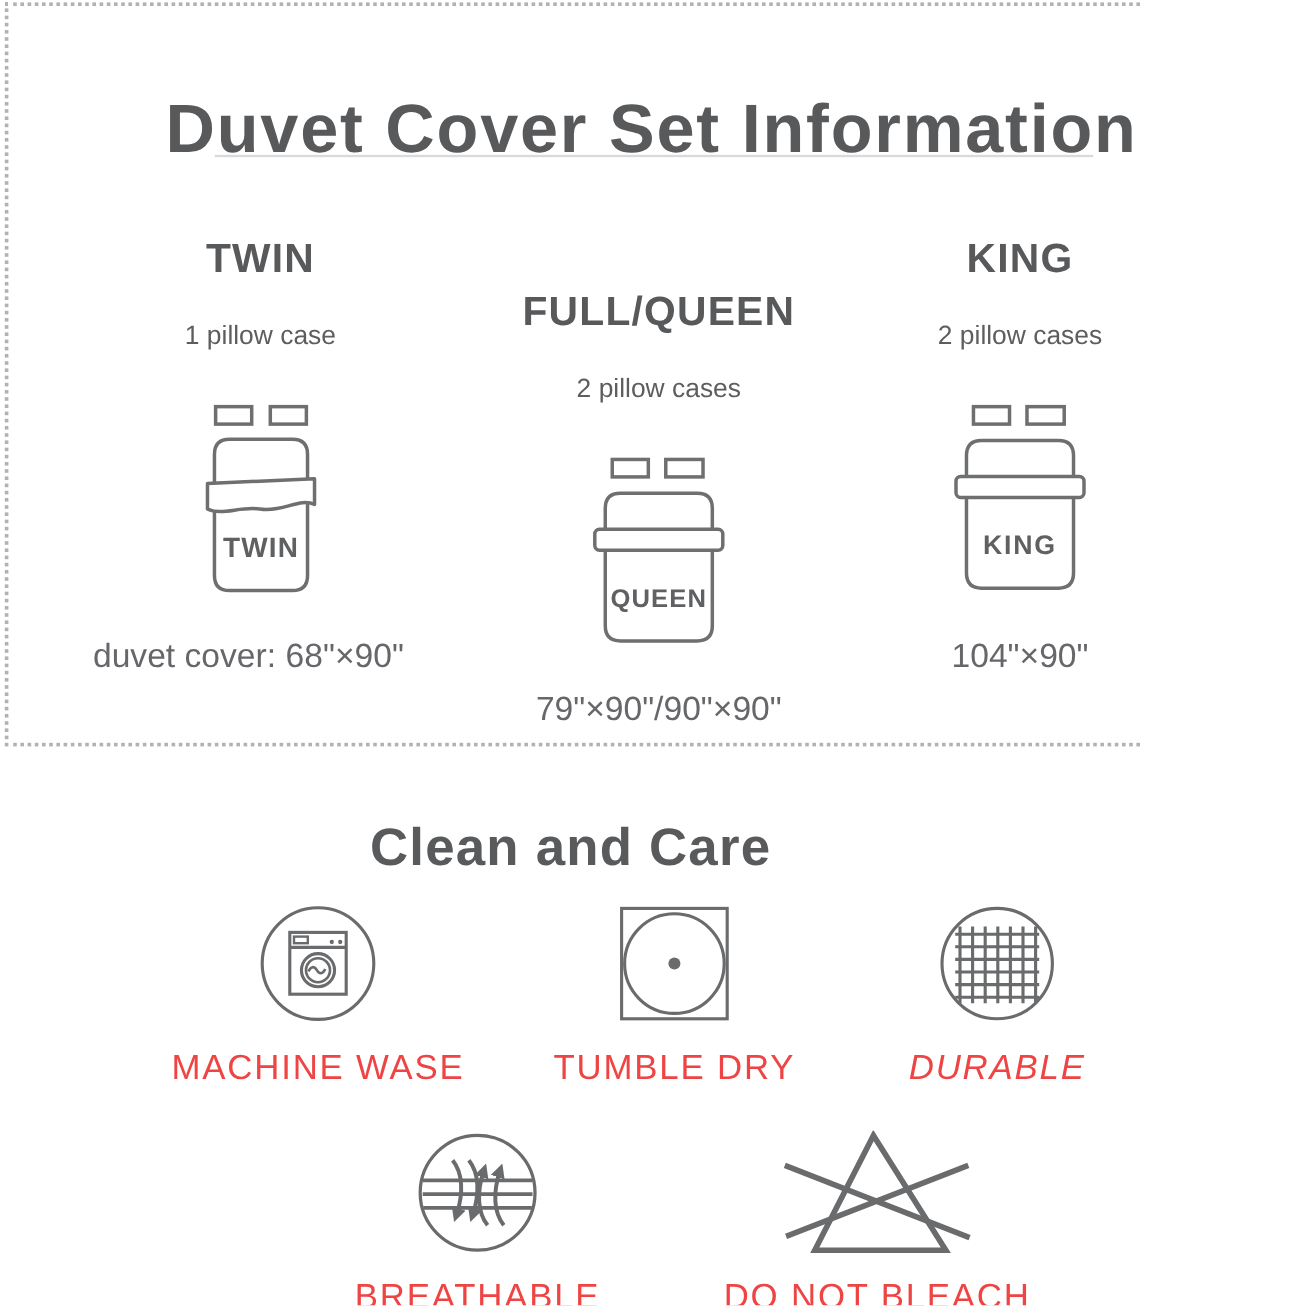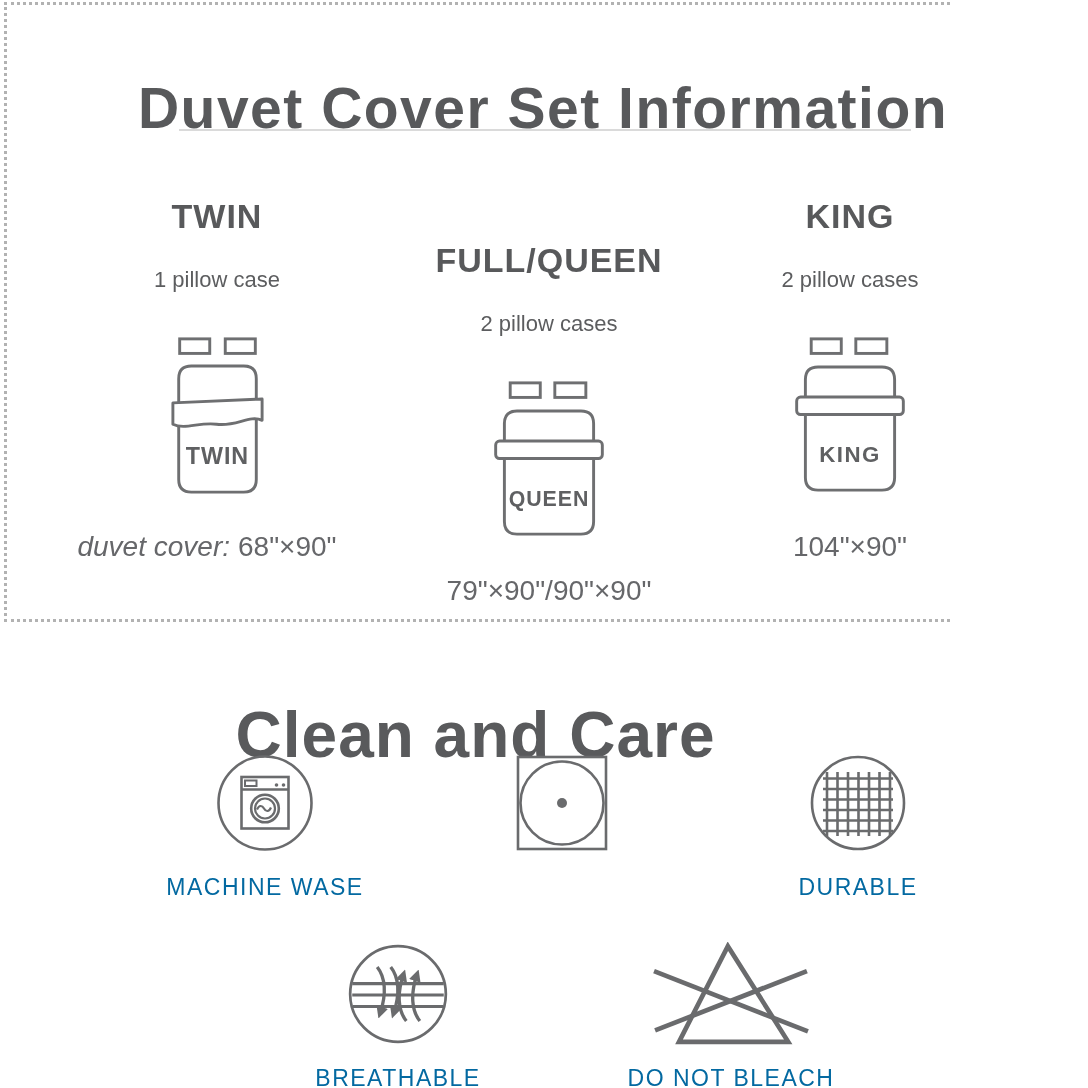--- a/index.html
+++ b/index.html
@@ -25,40 +25,40 @@
   .pillows-row{top:262px;}
   .beds-row{top:330px;}
   .dims-row{top:526px;}
   .cell{position:absolute;width:340px;text-align:center;}
   .c1{left:40px;text-align:center;}
   .c2{left:372px;margin-top:44px;}
   .c3{left:673px;}
   .size-name{font-size:34px;font-weight:bold;letter-spacing:1px;color:#58595b;}
   .pillow{font-size:22px;color:#5c5d5f;}
   .dims{font-size:28px;color:#66676a;white-space:nowrap;}
-  .dim-prefix{font-style:italic;margin-right:8px;}
+  .dim-prefix{margin-right:8px;}
   .dim-prefix:empty{margin-right:0;}
   .bed-svg{display:inline-block;}
   
   .care-title{
     position:absolute;top:645px;left:0;right:0;text-align:center;
-    font-size:64px;font-weight:bold;letter-spacing:1px;color:#595a5c;
+    font-size:44px;font-weight:bold;letter-spacing:1px;color:#595a5c;
   }
   .care-row{position:absolute;left:0;width:100%;height:0;}
   .care-row1{top:750px;}
   .care-row2{top:941px;}
   .care-item{position:absolute;width:310px;text-align:center;}
   .p1{left:110px;}
   .p2{left:407px;}
-  .p3{left:703px;}
+  .p3{left:676px;font-style:italic;}
   .p4{left:243px;}
   .p5{left:576px;}
   .icon-wrap{height:106px;display:flex;align-items:center;justify-content:center;}
   .care-label{
-    margin-top:18px;font-size:23px;color:#0369a1;letter-spacing:1.5px;white-space:nowrap;
+    margin-top:18px;font-size:29px;color:#ef4444;letter-spacing:1.5px;white-space:nowrap;
   }
 </style>
 </head>
 <body>
 
 <div class="page">
 
   <section class="info-box">
 
     <h1 class="info-title">Duvet Cover Set Information</h1>
@@ -148,20 +148,21 @@
     </div>
 
     <div class="care-item p2">
       <div class="icon-wrap">
         <svg width="100" height="100" viewBox="0 0 100 100" fill="none" stroke="#6a6b6d" stroke-width="2.6">
           <rect x="6" y="4" width="88" height="92"></rect>
           <circle cx="50" cy="50" r="41.5"></circle>
           <circle cx="50" cy="50" r="5" fill="#6a6b6d" stroke="none"></circle>
         </svg>
       </div>
+      <div class="care-label">TUMBLE DRY</div>
     </div>
 
     <div class="care-item p3">
       <div class="icon-wrap">
         <svg width="100" height="100" viewBox="0 0 100 100" fill="none" stroke="#6a6b6d" stroke-width="2.6">
           <circle cx="50" cy="50" r="46"></circle>
           <g>
             <line x1="15" y1="25.5" x2="85" y2="25.5"></line>
             <line x1="15" y1="36" x2="85" y2="36"></line>
             <line x1="15" y1="46.5" x2="85" y2="46.5"></line>

